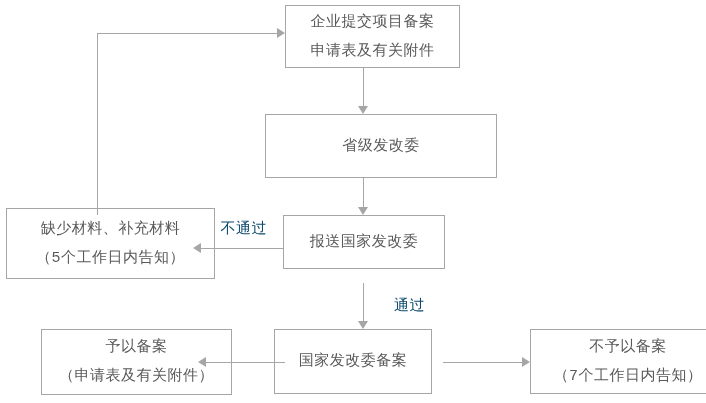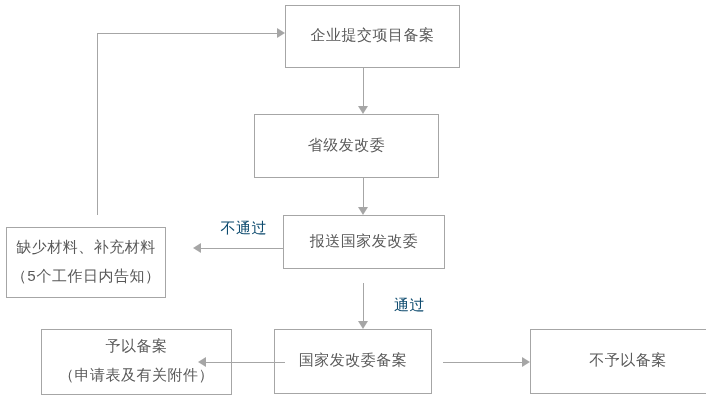--- a/index.html
+++ b/index.html
@@ -60,38 +60,39 @@
     border-right: 8px solid #a6a6a6;
   }
   .arrowhead.right {
     border-top: 5px solid transparent;
     border-bottom: 5px solid transparent;
     border-left: 8px solid #a6a6a6;
   }
 
   
   #node-submit     { left: 285px; top: 5px;   width: 175px; height: 63px; }
-  #node-provincial { left: 254px; top: 114px; width: 185px; height: 64px; }
+  #node-provincial { left: 265px; top: 114px; width: 232px; height: 64px; }
   #node-report     { left: 283px; top: 215px; width: 162px; height: 54px; }
-  #node-missing    { left: 6px;   top: 227px; width: 160px; height: 71px; }
+  #node-missing    { left: 6px;   top: 208px; width: 209px; height: 71px; }
   #node-filing     { left: 274px; top: 329px; width: 158px; height: 65px; }
   #node-grant      { left: 7px;   top: 329px; width: 191px; height: 66px; margin-left: 34px; }
   #node-deny       { left: 530px; top: 329px; width: 196px; height: 65px; }
 
   
   #label-fail { left: 203px; top: 219px; width: 64px; }
   #label-pass { left: 385px; top: 296px; width: 40px; }
 </style>
 </head>
 <body>
 
 <div id="canvas">
 
   <div class="node" id="node-submit">
     <div>企业提交项目备案</div>
+    <div>申请表及有关附件</div>
   </div>
 
   <div class="node" id="node-provincial">
     <div>省级发改委</div>
   </div>
 
   <div class="node" id="node-report">
     <div>报送国家发改委</div>
   </div>
 
@@ -104,20 +105,21 @@
     <div>国家发改委备案</div>
   </div>
 
   <div class="node" id="node-grant">
     <div>予以备案</div>
     <div>（申请表及有关附件）</div>
   </div>
 
   <div class="node" id="node-deny">
     <div>不予以备案</div>
+    <div>（7个工作日内告知）</div>
   </div>
 
   <div class="edge-label" id="label-fail">不通过</div>
   <div class="edge-label" id="label-pass">通过</div>
 
   <div class="vline" style="left:363px; top:68px; height:39px;"></div>
   <div class="arrowhead down" style="left:358px; top:106px;"></div>
 
   <div class="vline" style="left:363px; top:178px; height:30px;"></div>
   <div class="arrowhead down" style="left:358px; top:207px;"></div>

